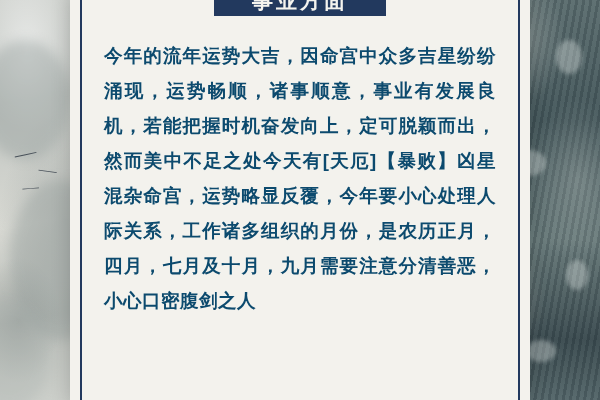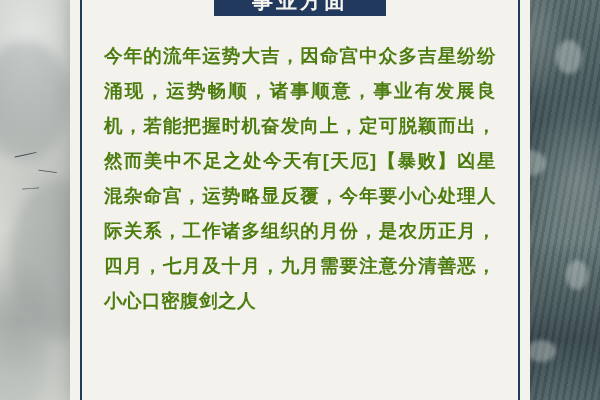--- a/index.html
+++ b/index.html
@@ -103,21 +103,21 @@
   .title-banner .title-text {
     color: #f5f4ef;
     font-size: 21px;
     letter-spacing: 3px;
     font-weight: bold;
     font-family: "Liberation Serif", serif;
     white-space: nowrap;
   }
   .body-text {
     margin-top: 22px;
-    color: #4d7c0f;
+    color: #0c4a6e;
     font-size: 18.5px;
     line-height: 35px;
     letter-spacing: 0.5px;
     text-align: justify;
     font-weight: bold;
     font-family: "Liberation Sans", sans-serif;
   }
 </style>
 </head>
 <body>

